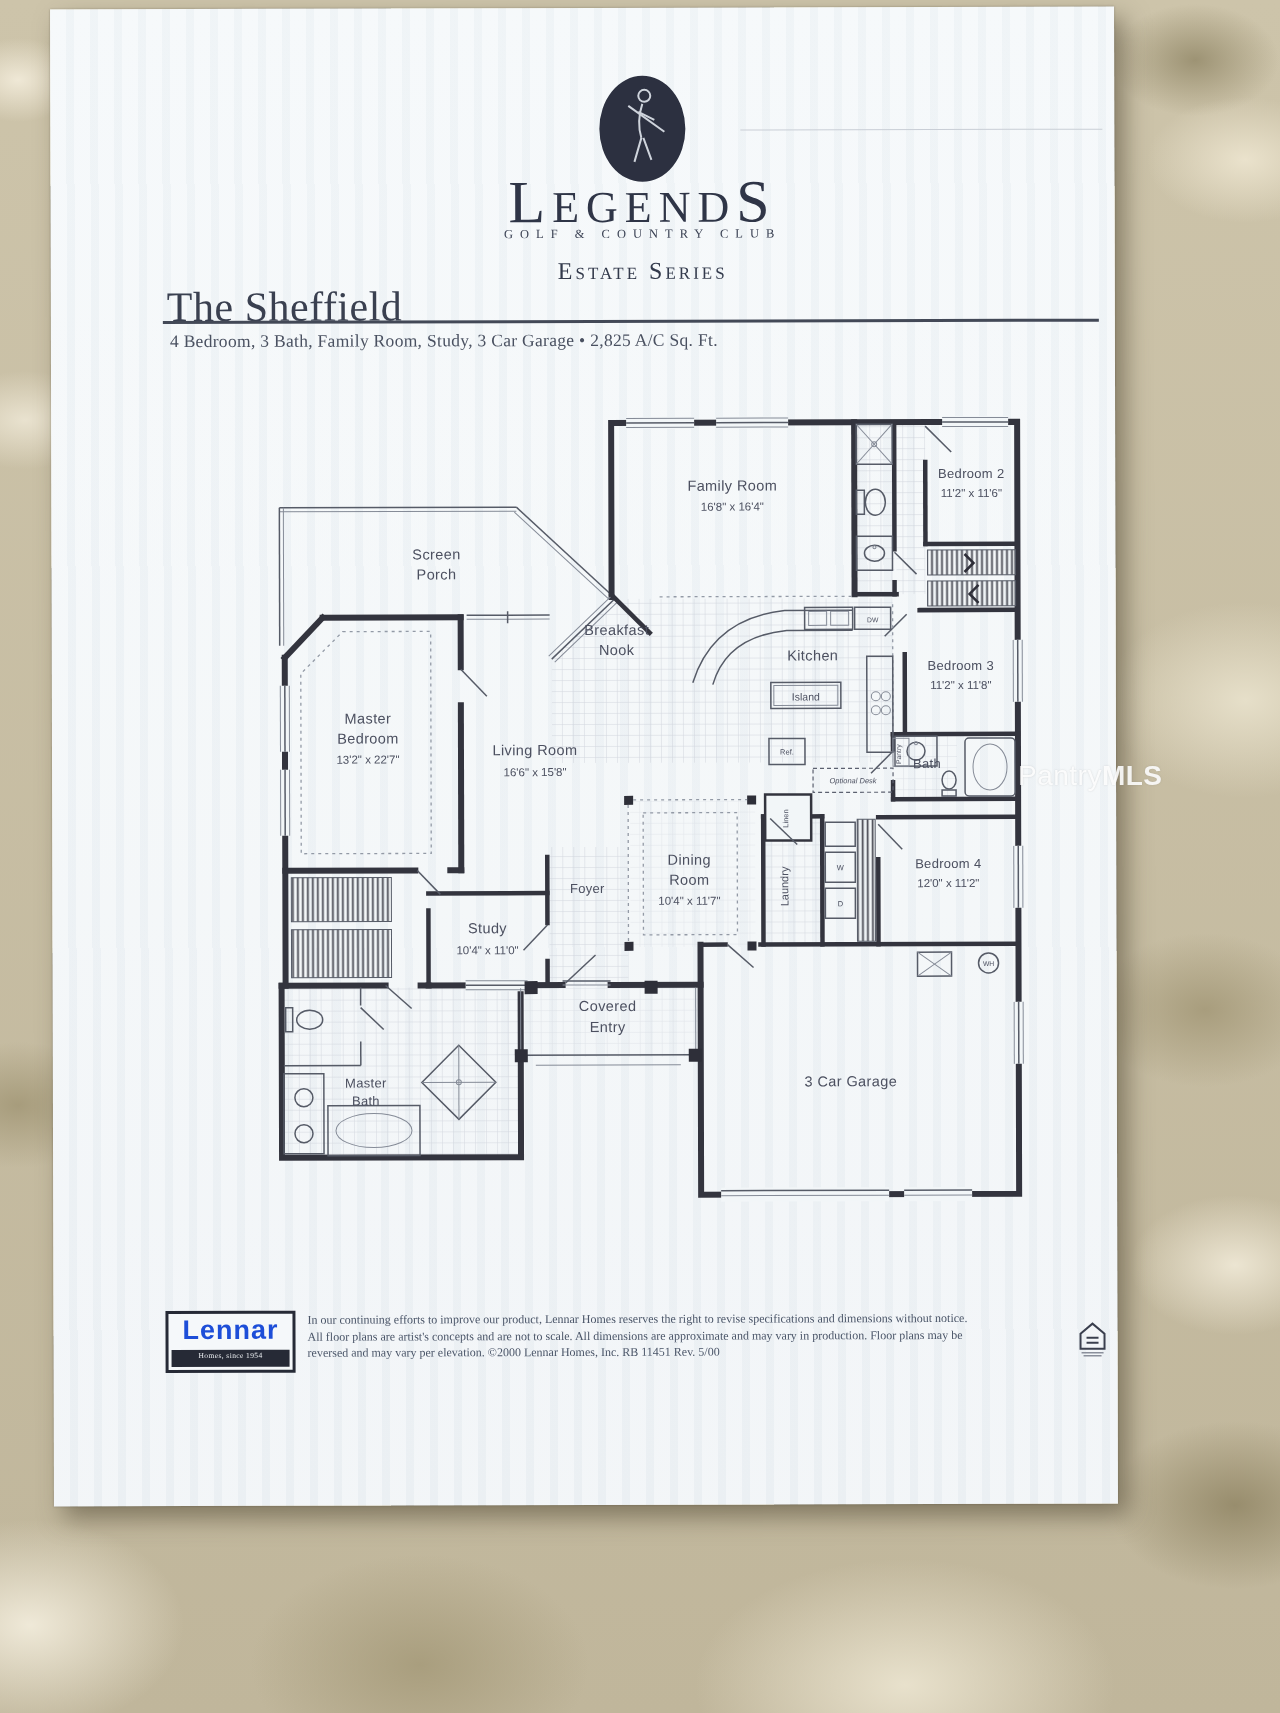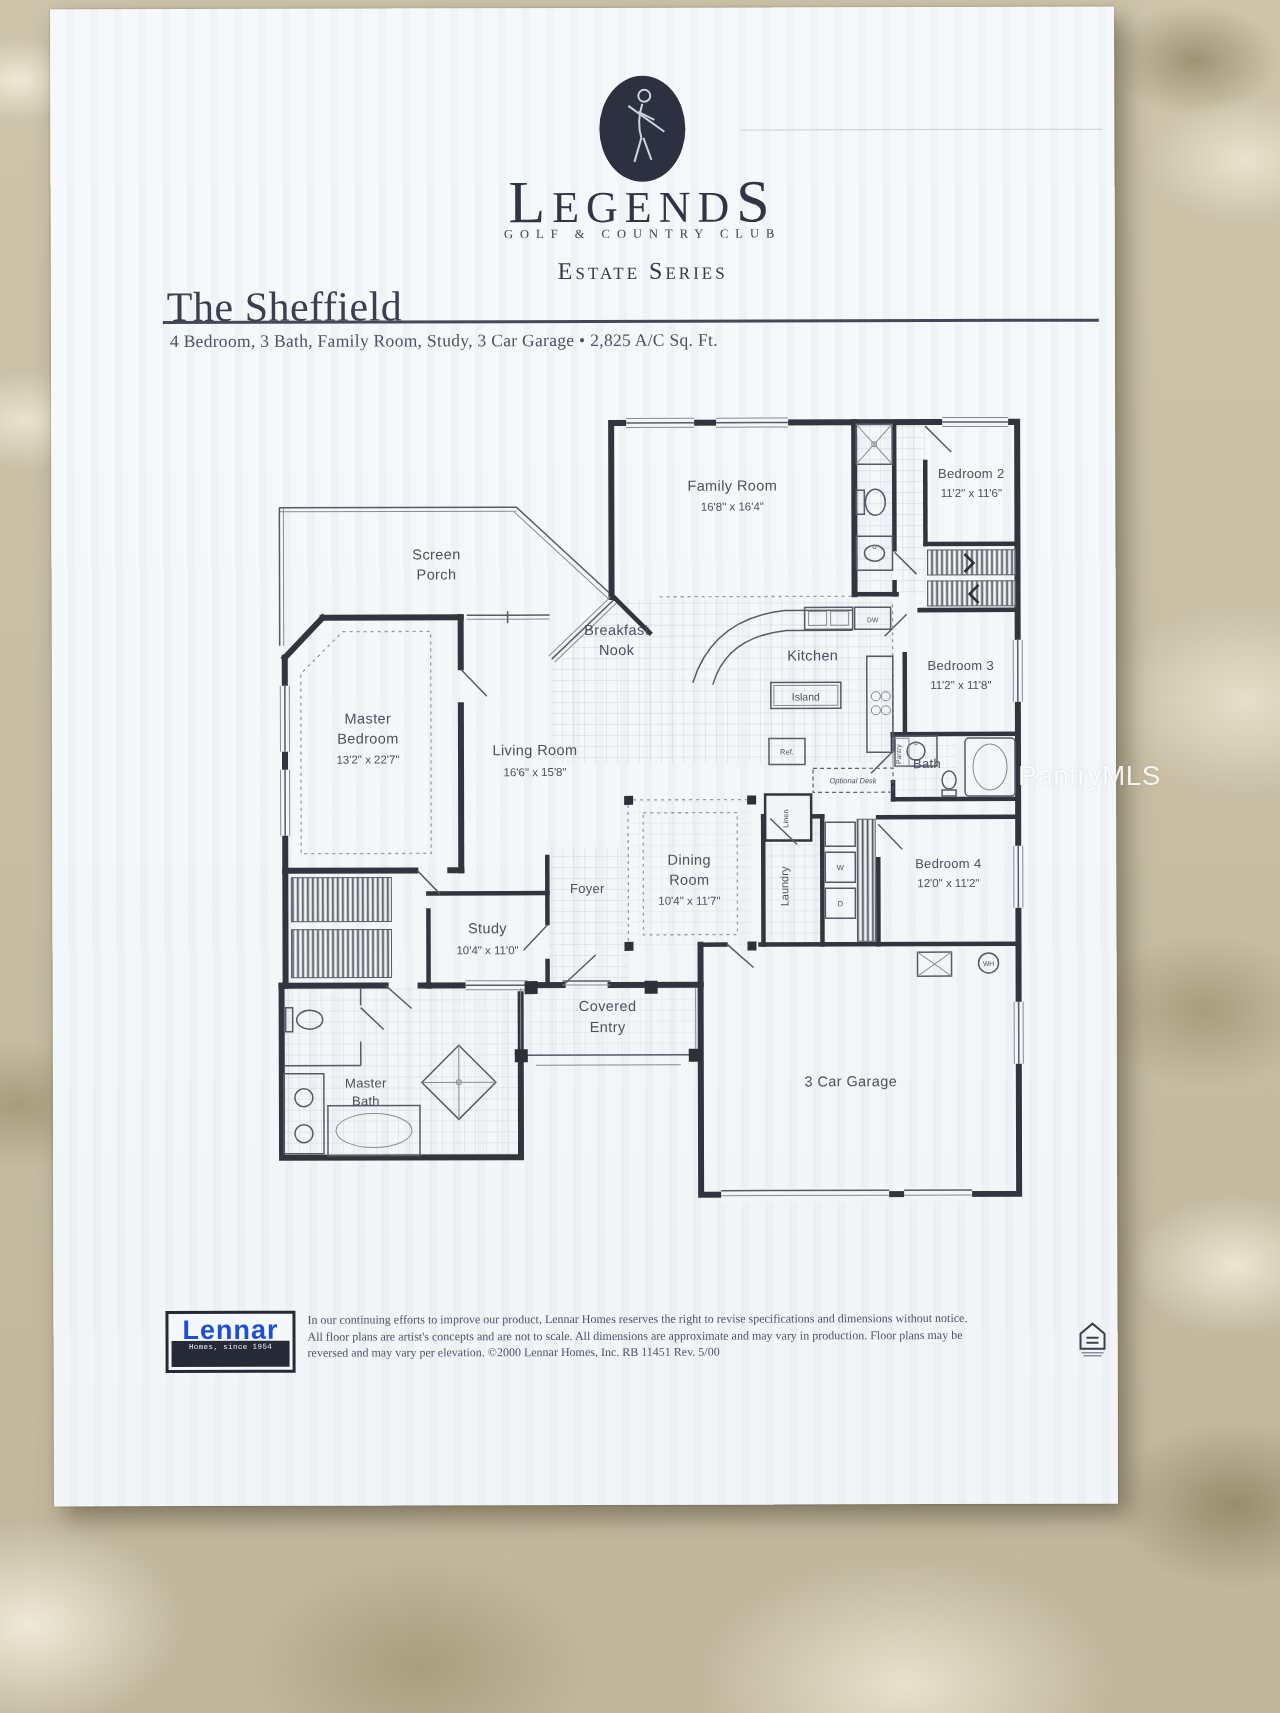--- a/index.html
+++ b/index.html
@@ -58,28 +58,28 @@
   .dash{stroke:#939aa6;stroke-width:1.3;stroke-dasharray:3 4;fill:none;}
   .dashb{stroke:#5c6170;stroke-width:1.2;stroke-dasharray:4 3;fill:none;}
   .post{fill:#2e2f39;}
   .winfill{fill:#f2f6f8;}
   .footer-disclaimer{position:absolute;left:254px;top:1303px;width:790px;
     font-size:12px;line-height:16.5px;color:#4a5568;}
   .lennar-box{position:absolute;left:112px;top:1302px;width:124px;height:56px;
     border:3px solid #262a36;background:#f5f8fa;}
   .lennar-name{font-family:Liberation Sans, sans-serif;font-weight:bold;font-size:27px;
     color:#1d4ed8;text-align:center;margin-top:1px;letter-spacing:1px;}
-  .lennar-band{position:absolute;left:3px;right:3px;bottom:3px;height:26px;background:#262a36;
-    color:#eef1f4;font-family:Liberation Mono, monospace;font-size:7.5px;
+  .lennar-band{position:absolute;left:3px;right:3px;bottom:3px;height:17px;background:#262a36;
+    color:#eef1f4;font-family:Liberation Serif, serif;font-size:7.5px;
     text-align:center;line-height:12px;letter-spacing:.4px;}
   .eho{position:absolute;left:1024px;top:1314px;}
   .watermark{position:absolute;left:1018px;top:760px;z-index:5;
     font-family:"Liberation Sans",sans-serif;font-size:28px;
     color:rgba(255,255,255,.88);letter-spacing:.5px;text-shadow:0 0 2px rgba(120,120,120,.25);}
-  .watermark .b{font-weight:normal;}
+  .watermark .b{font-weight:bold;}
 </style>
 </head>
 <body>
 
 <div class="paper">
 
   <div class="faintline"></div>
 
   <div class="logo-oval">
     <svg width="96" height="116" viewBox="0 0 96 116">

